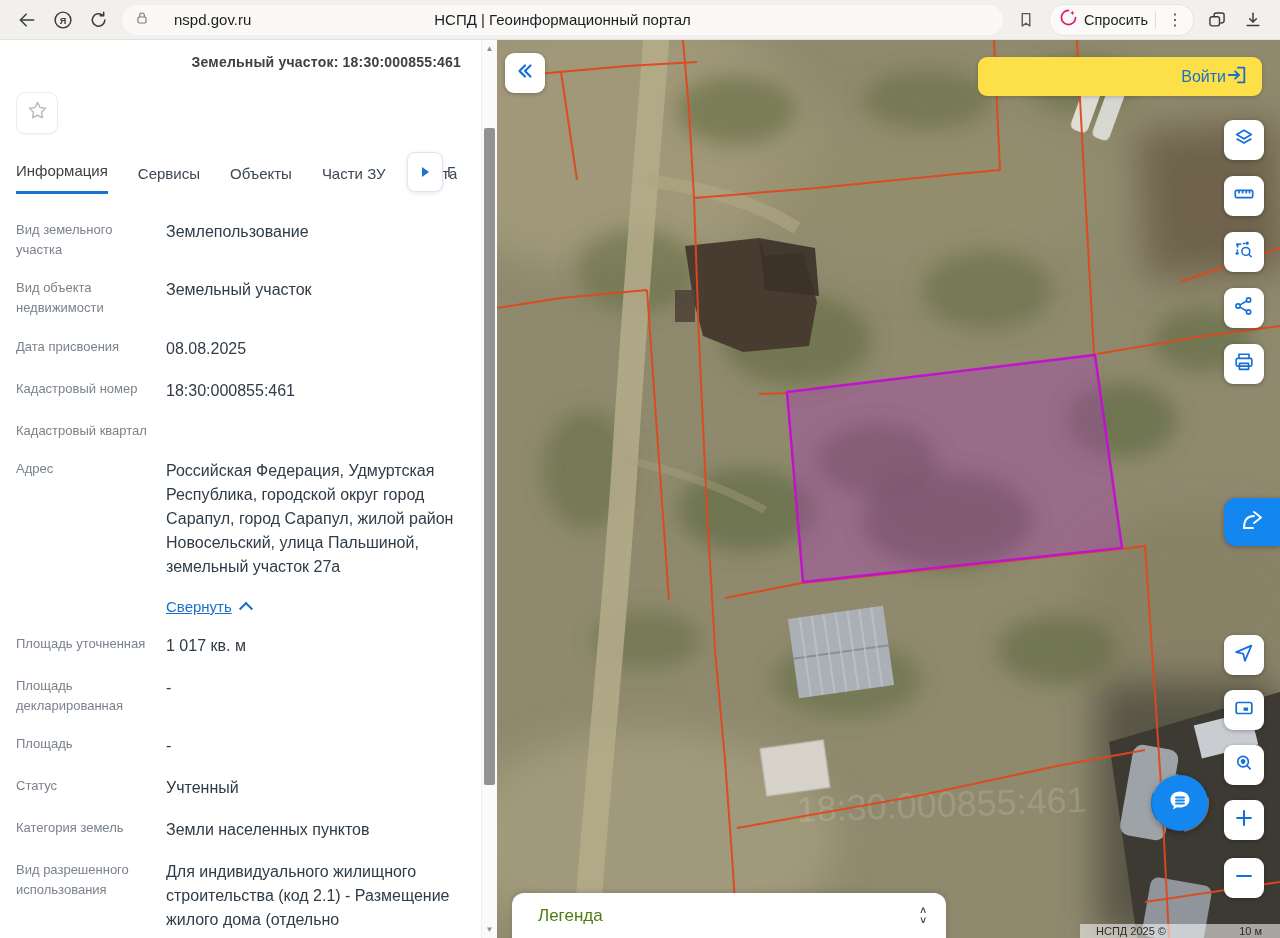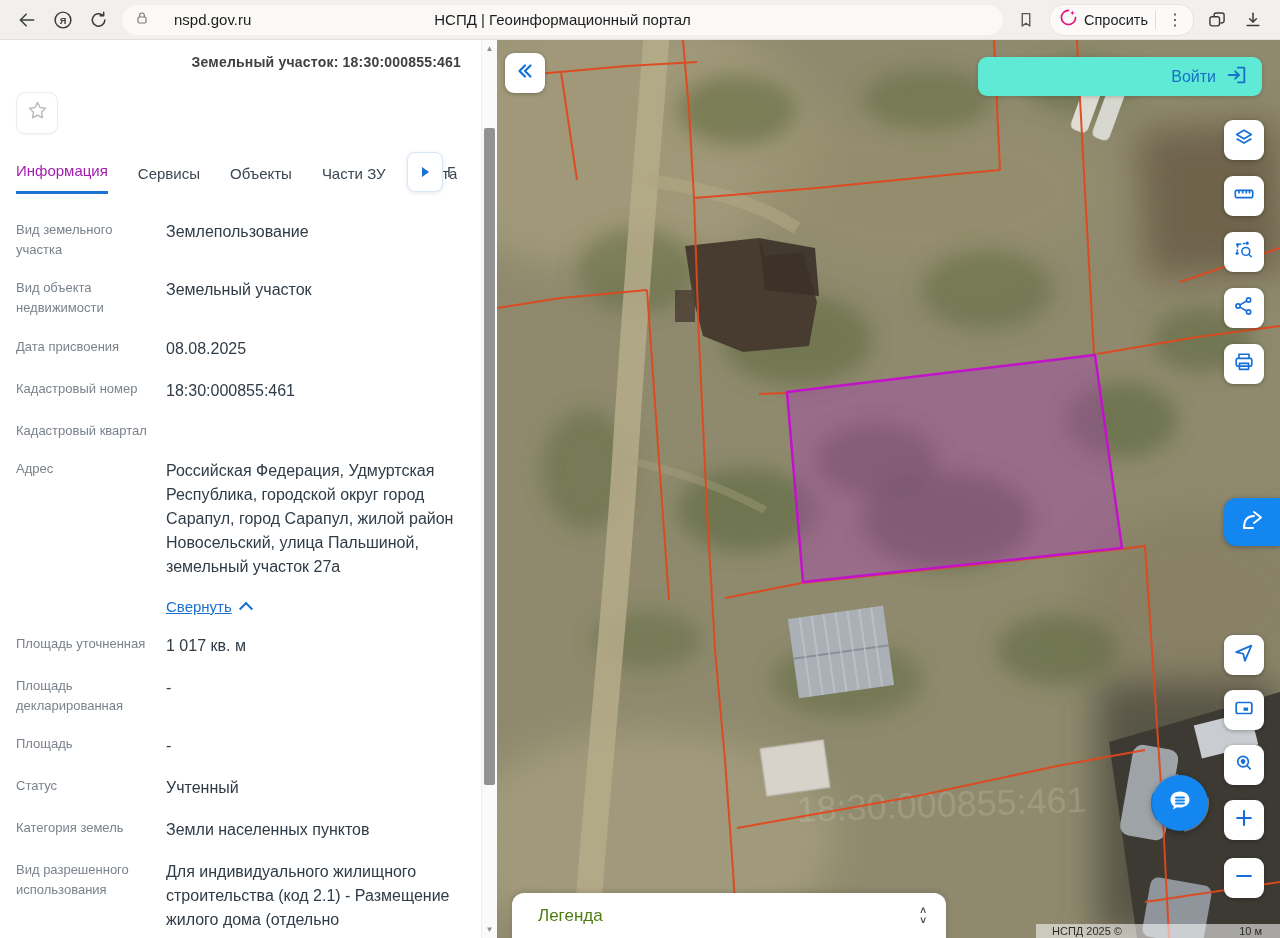--- a/index.html
+++ b/index.html
@@ -15,21 +15,21 @@
   .kebab{color:#4a4a4a;font-size:16px;letter-spacing:0;padding:0 4px;}
 
   .app{display:flex;height:898px;}
   
   .panel{width:497px;background:#fff;position:relative;box-sizing:border-box;overflow:hidden;flex:0 0 auto;}
   .panel-inner{padding:14px 36px 0 16px;}
   .panel-title{font-size:14px;font-weight:700;color:#404040;letter-spacing:.2px;text-align:right;}
   .fav-btn{margin-top:22px;width:40px;height:40px;border:1px solid #ececec;border-radius:9px;background:#fff;display:flex;align-items:center;justify-content:center;color:#c2c2c2;font-size:21px;box-shadow:0 1px 2px rgba(0,0,0,.04);cursor:pointer;}
   .tabs{margin-top:20px;display:flex;align-items:flex-end;gap:30px;position:relative;height:40px;}
   .tab{font-size:15px;color:#3c4754;padding-bottom:12px;white-space:nowrap;cursor:pointer;}
-  .tab.active{color:#a21caf;border-bottom:3px solid #1b72d0;font-weight:400;}
+  .tab.active{color:#404040;border-bottom:3px solid #1b72d0;font-weight:400;}
   .tab.truncated{max-width:44px;overflow:hidden;}
   .tab-arrow-btn{position:absolute;right:18px;bottom:2px;width:34px;height:38px;background:#fff;border:1px solid #d8e6f6;border-radius:8px;box-shadow:0 1px 4px rgba(0,0,0,.10);display:flex;align-items:center;justify-content:center;cursor:pointer;}
   .tab-arrow-btn .tri{width:0;height:0;border-left:7px solid #1b72d0;border-top:5px solid transparent;border-bottom:5px solid transparent;}
   .tab-overflow{position:absolute;right:6px;bottom:14px;font-size:15px;color:#3c4754;}
   .fields{margin-top:26px;}
   .field-row{display:flex;margin-bottom:18px;}
   .field-label{width:150px;flex:0 0 auto;font-size:13px;line-height:1.55;color:#7a828c;padding-right:8px;box-sizing:border-box;}
   .field-value-wrap{flex:1;min-width:0;}
   .field-value{font-size:16px;line-height:1.5;color:#2f3b46;}
   .field-link{display:inline-flex;align-items:center;gap:9px;margin-top:19px;font-size:15px;color:#1b6fd1;text-decoration:underline;cursor:pointer;}
@@ -41,29 +41,29 @@
   .pscroll .arr{position:absolute;left:0;width:15px;text-align:center;font-size:8px;color:#8f8f8f;}
   .pscroll .arr.up{top:4px;}
   .pscroll .arr.dn{bottom:4px;}
   .pscroll .thumb{position:absolute;left:2px;width:11px;top:88px;height:657px;background:#929292;border-radius:2px;}
 
   
   .map{position:relative;flex:1;overflow:hidden;background:#8f8a6e;}
   .map svg.scene{position:absolute;left:0;top:0;}
   .mbtn{position:absolute;width:40px;height:40px;background:#fff;border-radius:9px;box-shadow:0 1px 4px rgba(0,0,0,.28);display:flex;align-items:center;justify-content:center;color:#1470d8;cursor:pointer;}
   .collapse-btn{left:8px;top:13px;}
-  .login-bar{position:absolute;top:17px;right:18px;width:284px;height:39px;background:#5eead4;border-radius:9px;box-shadow:0 1px 4px rgba(0,0,0,.18);display:flex;align-items:center;justify-content:flex-end;gap:10px;padding:0 14px;box-sizing:border-box;cursor:pointer;}
+  .login-bar{position:absolute;top:17px;right:18px;width:284px;height:39px;background:#fde047;border-radius:9px;box-shadow:0 1px 4px rgba(0,0,0,.18);display:flex;align-items:center;justify-content:flex-end;gap:0;padding:0 14px;box-sizing:border-box;cursor:pointer;}
   .login-label{font-size:16px;color:#1a6fc9;}
   .blue-tag-btn{position:absolute;right:0;top:458px;width:56px;height:48px;background:#1386f0;border-radius:12px 0 0 12px;display:flex;align-items:center;justify-content:center;box-shadow:0 1px 5px rgba(0,0,0,.3);cursor:pointer;}
   .chat-wrap{position:absolute;left:653px;top:733px;width:60px;height:60px;}
   .chat-btn{position:absolute;left:2px;top:2px;width:56px;height:56px;border-radius:50%;background:#1386f0;display:flex;align-items:center;justify-content:center;box-shadow:0 2px 6px rgba(0,0,0,.35);cursor:pointer;}
   .legend-bar{position:absolute;left:15px;top:853px;width:434px;height:60px;background:#fff;border-radius:12px;box-shadow:0 -1px 6px rgba(0,0,0,.15);display:flex;align-items:flex-start;justify-content:space-between;padding:13px 20px 0 26px;box-sizing:border-box;cursor:pointer;}
   .legend-label{font-size:17px;font-weight:400;color:#4d7c0f;}
   .legend-chev{display:flex;flex-direction:column;gap:1px;color:#32404e;font-size:10px;line-height:9px;font-weight:700;}
-  .attrib{position:absolute;right:0;bottom:0;height:14px;width:244px;background:rgba(255,255,255,.55);display:flex;align-items:flex-start;justify-content:space-between;padding:1px 18px 0 16px;box-sizing:border-box;}
+  .attrib{position:absolute;right:0;bottom:0;height:14px;width:200px;background:rgba(255,255,255,.55);display:flex;align-items:flex-start;justify-content:space-between;padding:1px 18px 0 16px;box-sizing:border-box;}
   .attrib span{font-size:11px;color:#2c2c2c;}
 </style>
 </head>
 <body>
 
 <div class="browser-bar">
   <div class="bicon">
     <svg width="20" height="20" viewBox="0 0 24 24" fill="none" stroke="#3a3a3a" stroke-width="1.8" stroke-linecap="round" stroke-linejoin="round">
         <path d="M20 12H5"></path>
         <path d="M11 5l-7 7 7 7"></path>

